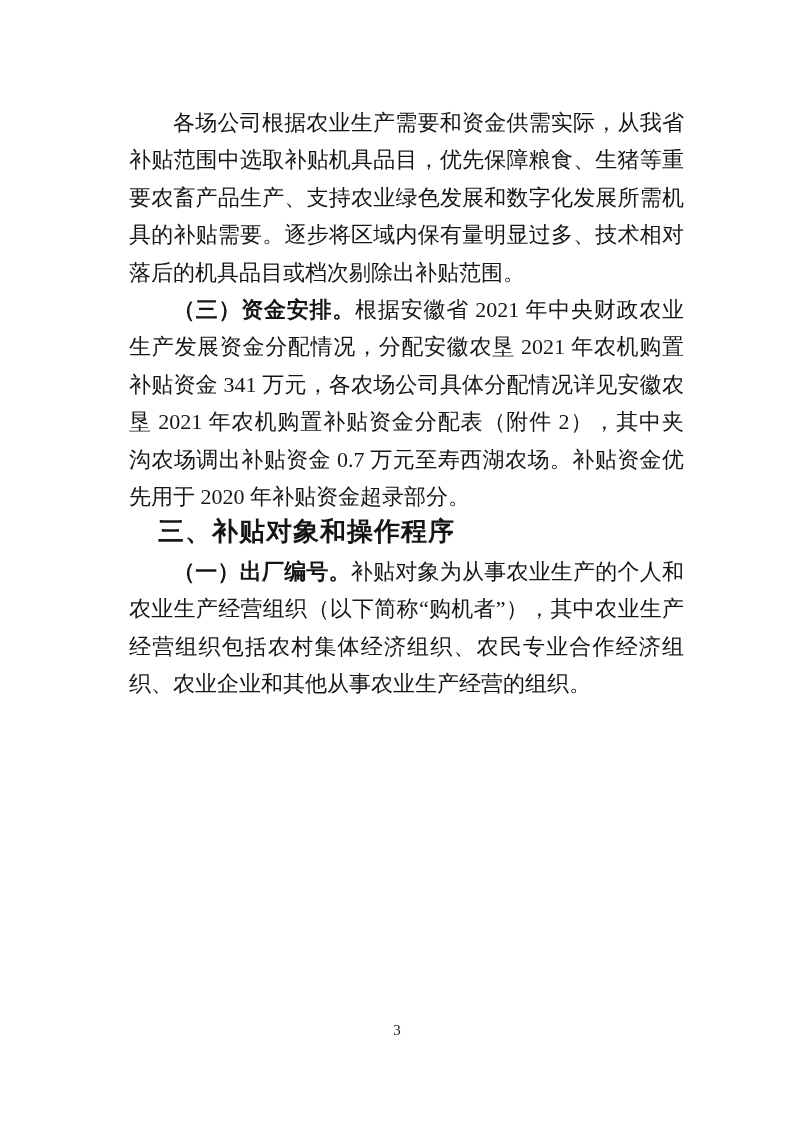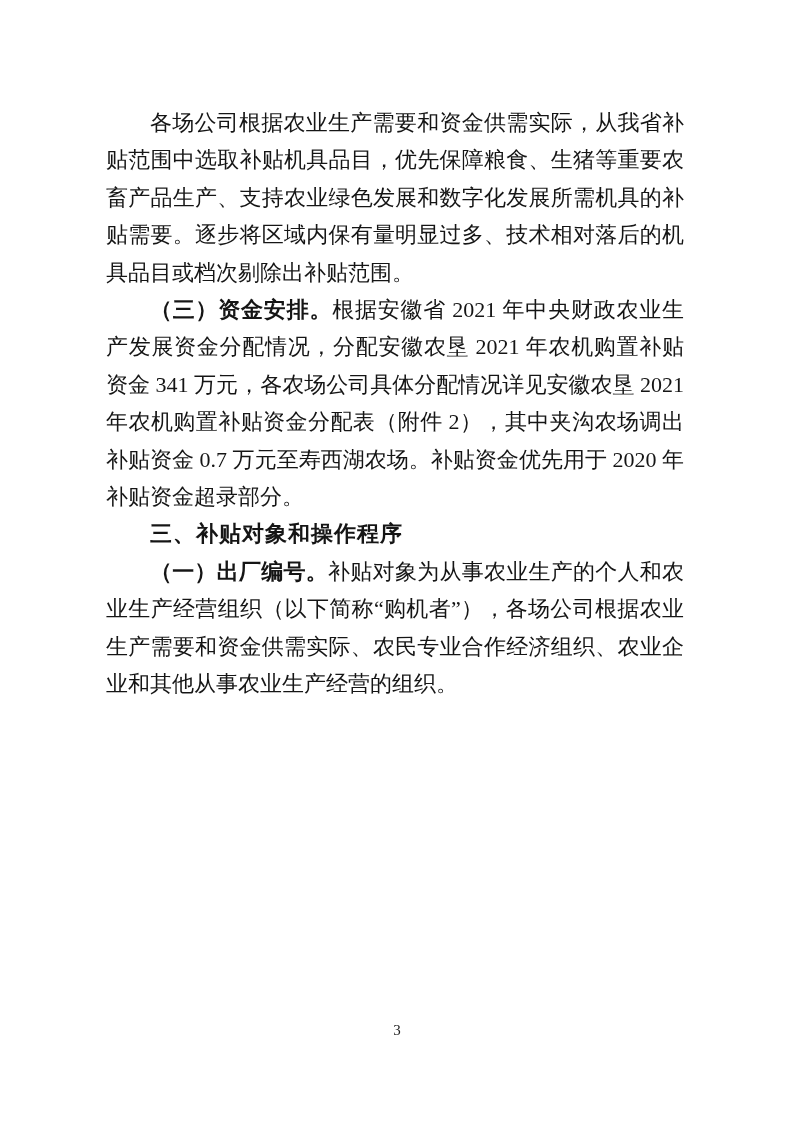--- a/index.html
+++ b/index.html
@@ -17,30 +17,31 @@
     left: 106px;
     top: 104px;
     width: 578px;
   }
   .para {
     font-size: 22px;
     line-height: 37.4px;
     text-align: justify;
     text-justify: inter-ideograph;
     text-indent: 2em;
+    margin-left: 23px;
   }
   .para .lead {
     font-weight: bold;
   }
   .heading {
-    font-size: 22px;
+    font-size: 26px;
     line-height: 37.4px;
     font-weight: bold;
     text-indent: 2em;
-    font-family: Liberation Serif, serif;
+    font-family: Liberation Mono, monospace;
     letter-spacing: 1px;
   }
   .page-number {
     position: absolute;
     top: 1020px;
     left: 0;
     width: 100%;
     text-align: center;
     font-size: 15px;
     line-height: 20px;
@@ -54,18 +55,18 @@
 <div class="sheet">
   <main class="text-block">
 
     <p class="para"><span>各场公司根据农业生产需要和资金供需实际，从我省补贴范围中选取补贴机具品目，优先保障粮食、生猪等重要农畜产品生产、支持农业绿色发展和数字化发展所需机具的补贴需要。逐步将区域内保有量明显过多、技术相对落后的机具品目或档次剔除出补贴范围。</span></p>
 
 
     <p class="para"><b class="lead">（三）资金安排。</b><span>根据安徽省 2021 年中央财政农业生产发展资金分配情况，分配安徽农垦 2021 年农机购置补贴资金 341 万元，各农场公司具体分配情况详见安徽农垦 2021 年农机购置补贴资金分配表（附件 2），其中夹沟农场调出补贴资金 0.7 万元至寿西湖农场。补贴资金优先用于 2020 年补贴资金超录部分。</span></p>
 
     <h2 class="heading"><span>三、补贴对象和操作程序</span></h2>
 
-    <p class="para"><b class="lead">（一）出厂编号。</b><span>补贴对象为从事农业生产的个人和农业生产经营组织（以下简称“购机者”），各场公司根据农业生产需要和资金供需实际、农民专业合作经济组织、农业企业和其他从事农业生产经营的组织。</span></p>
+    <p class="para"><b class="lead">（一）出厂编号。</b><span>补贴对象为从事农业生产的个人和农业生产经营组织（以下简称“购机者”），其中农业生产经营组织包括农村集体经济组织、农民专业合作经济组织、农业企业和其他从事农业生产经营的组织。</span></p>
 
   </main>
 
   <footer class="page-number"><span>3</span></footer>
 </div>
 
 </body></html>

